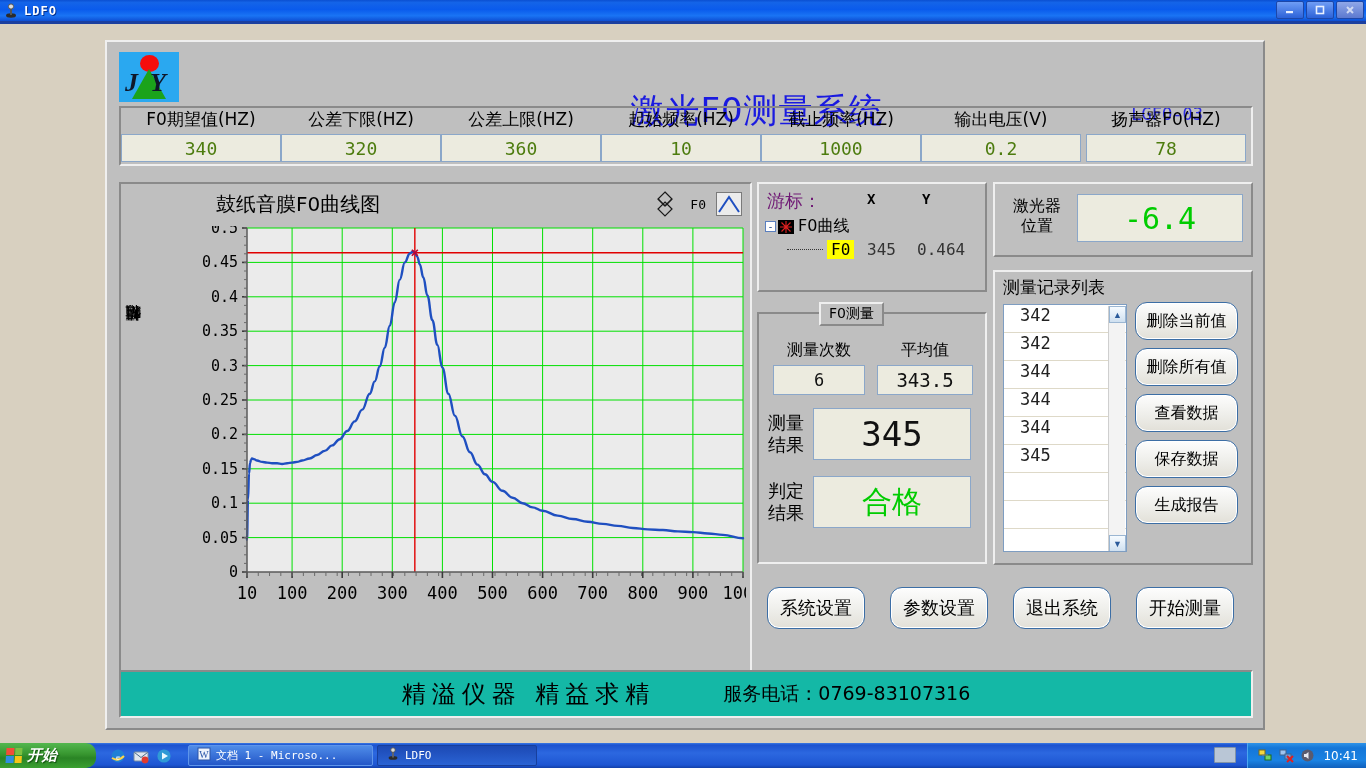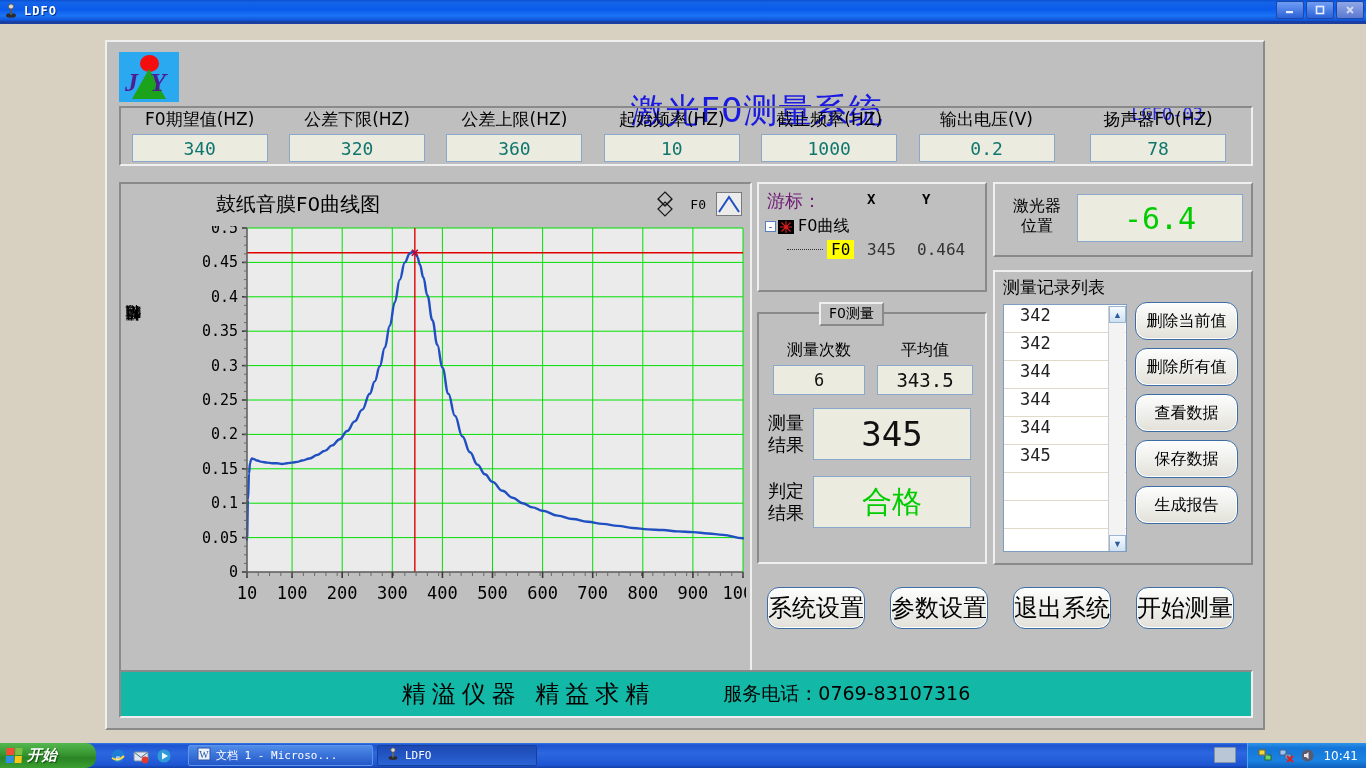--- a/index.html
+++ b/index.html
@@ -41,42 +41,42 @@
 
   
   .logo {
     position: absolute; left: 12px; top: 10px; width: 60px; height: 50px;
     background: #2aa8f0; overflow: hidden;
   }
   .logo .sun { position:absolute; left: 21px; top: 3px; width: 19px; height: 17px; border-radius: 50%; background: #f60d0d; }
   .logo .mtn { position:absolute; left: 13px; bottom: 3px; width:0; height:0;
                border-left: 17px solid transparent; border-right: 17px solid transparent; border-bottom: 30px solid #1ba31b; }
   .logo .jy { position:absolute; left: 6px; top: 16px; width: 48px; text-align:left;
-              font: italic bold 26px "Liberation Serif", serif; color:#4c1d95; letter-spacing: 12px; }
+              font: italic bold 26px "Liberation Serif", serif; color:#0f172a; letter-spacing: 12px; }
 
   .apptitle {
     position: absolute; left: 430px; top: 46px; width: 440px; text-align: center;
     font: 34px "DejaVu Sans", sans-serif; color: #1a1ae0; letter-spacing: 1px;
   }
   .model {
     position: absolute; right: 60px; top: 62px;
     font: 17px "DejaVu Sans Mono", monospace; color: #2b2be0;
   }
 
   .paramsrow {
     position: absolute; left: 12px; top: 64px; width: 1134px; height: 60px;
     display: flex;
   }
   .paramcell { flex: 1; display: flex; flex-direction: column; align-items: center; }
   .paramcell.wide { flex: 1.18; }
   .paramlabel { font: 17px "DejaVu Sans", sans-serif; color: #000; margin-bottom: 3px; white-space: nowrap; }
   .paramvalue {
-    width: 136px; height: 28px; background: #ecebdf; border: 1px solid #8ba7c9;
+    width: 160px; height: 28px; background: #ecebdf; border: 1px solid #8ba7c9;
     display: flex; align-items: center; justify-content: center;
-    font: 18px "DejaVu Sans Mono", monospace; color: #0f766e;
+    font: 18px "DejaVu Sans Mono", monospace; color: #4d7c0f;
   }
 
   
   .chartbox {
     position: absolute; left: 12px; top: 140px; width: 633px; height: 490px;
     background: #bfbfbf; border: 2px solid; border-color: #8a8a8a #efefef #efefef #8a8a8a;
   }
   .charttitle { position:absolute; left: 95px; top: 7px; font: 20px "DejaVu Sans", sans-serif; color:#000; }
   .legendarea { position:absolute; right: 8px; top: 6px; display:flex; align-items:center; gap:10px; }
   .legend-label { font: 13px "DejaVu Sans Mono", monospace; color:#000; }
@@ -159,21 +159,21 @@
     background: linear-gradient(to bottom,#fdfdfd 0%, #eeeeea 55%, #e2e0d8 100%);
     border: 1px solid #3c6ea5; border-radius: 12px;
     font-family: Liberation Mono, monospace; color:#000;
     display:flex; align-items:center; justify-content:center;
     box-shadow: inset 0 0 0 1px #ffffff;
   }
   .recbtn { width: 103px; height: 38px; font-size: 16px; }
 
   
   .actions { position:absolute; left: 660px; top: 545px; display:flex; gap: 25px; }
-  .actbtn { width: 98px; height: 42px; font-size: 24px; }
+  .actbtn { width: 98px; height: 42px; font-size: 18px; }
 
   
   .footer {
     position:absolute; left: 12px; bottom: 10px; width: 1134px; height: 48px;
     background:#14b8a6; border: 2px solid; border-color:#8a8a8a #efefef #efefef #8a8a8a;
     display:flex; align-items:center; justify-content:center; gap: 68px;
   }
   .slogan { font: 24px "DejaVu Sans", sans-serif; color:#000; letter-spacing: 6px; }
   .phone { font: 19px "DejaVu Sans", sans-serif; color:#000; }
 

